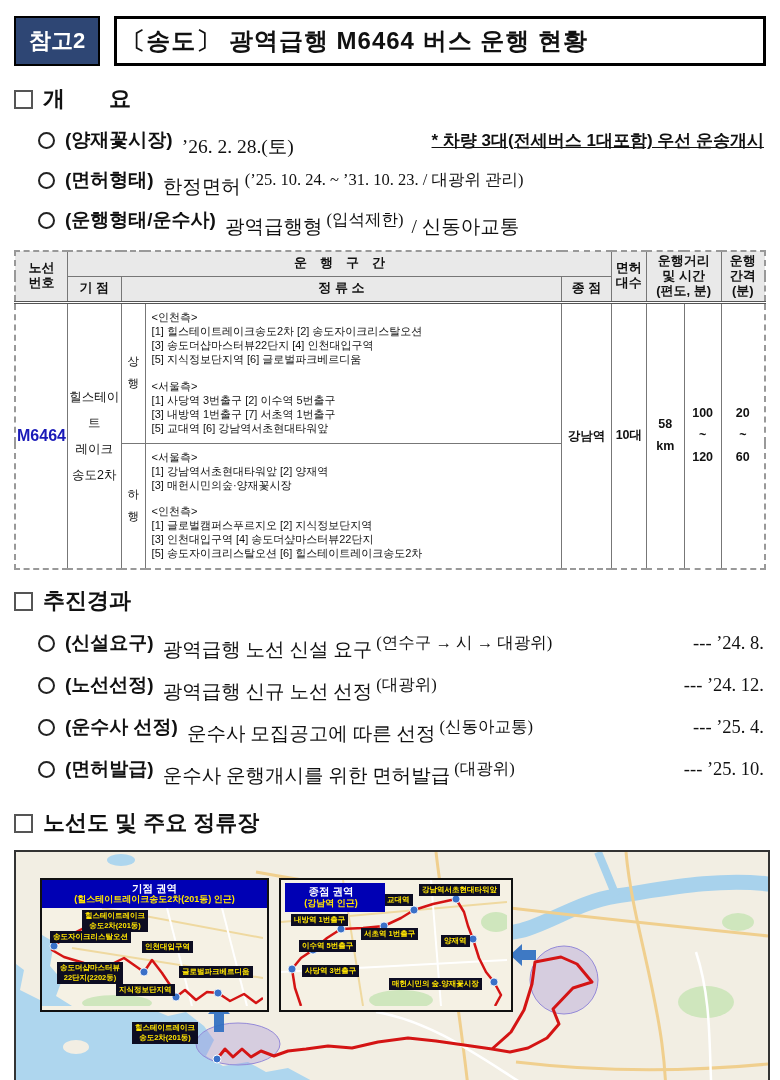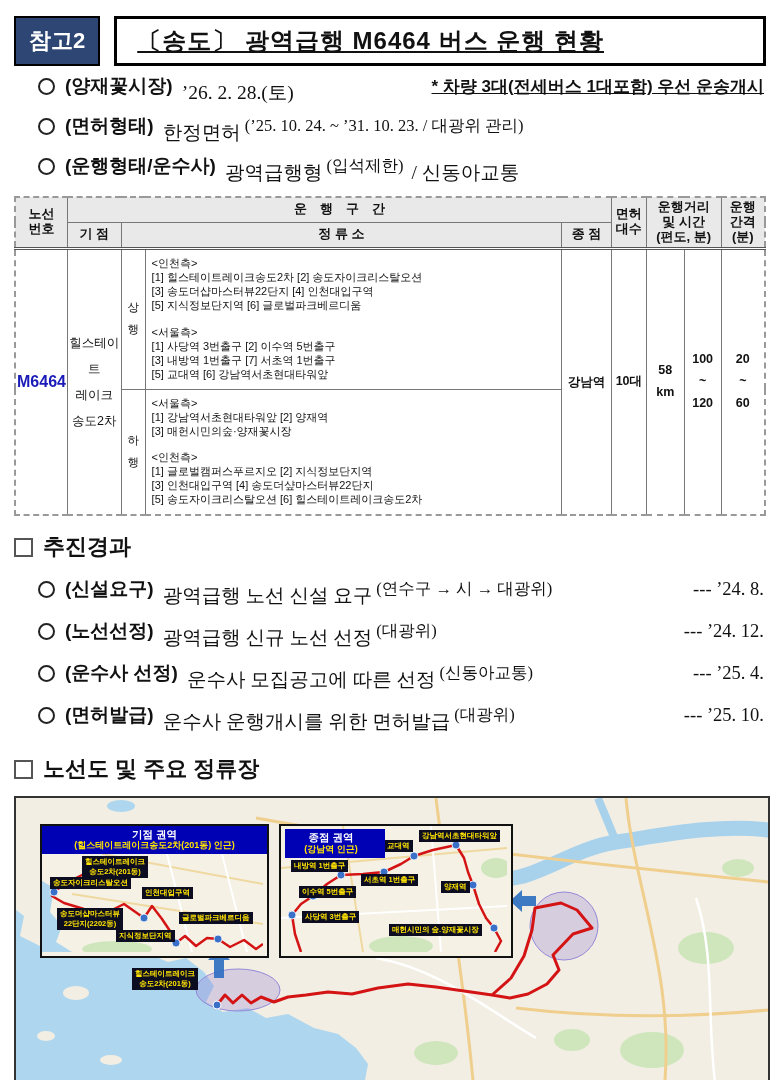--- a/index.html
+++ b/index.html
@@ -4,21 +4,21 @@
 <style>
   html,body{margin:0;padding:0;background:#fff;width:780px;height:1080px;overflow:hidden;}
   body{font-family:"Liberation Sans",sans-serif;color:#111;}
   .page{padding:16px 14px 0 14px;}
 
   
   .hdr{display:flex;align-items:stretch;gap:14px;}
   .badge{background:#2e4674;color:#fff;border:2px solid #000;font-weight:bold;
          font-size:22px;padding:6px 13px;display:flex;align-items:center;}
   .title-box{flex:1;border:3px solid #000;font-weight:bold;font-size:24px;
-         letter-spacing:1px;padding:6px 20px;display:flex;align-items:center;text-decoration:underline;}
+         letter-spacing:1px;padding:6px 4px;display:flex;align-items:center;}
 
   
   .sect{display:flex;align-items:center;font-weight:bold;font-size:22px;margin:18px 0 6px 0;}
   .sq{width:15px;height:15px;border:2px solid #555;margin-right:10px;flex:none;}
 
   
   .bullet{display:flex;align-items:center;margin-left:24px;height:40px;font-size:19px;}
   .b-o{width:13px;height:13px;border:2px solid #222;border-radius:50%;margin-right:10px;flex:none;}
   .b-lbl{font-weight:bold;font-size:19px;margin-right:9px;white-space:nowrap;}
   .b-val{font-family:"Liberation Serif",serif;font-size:19.5px;white-space:nowrap;margin-top:12px;}
@@ -62,20 +62,24 @@
 </head>
 <body>
 
 <div class="page">
 
   <div class="hdr">
     <div class="badge">참고2</div>
     <div class="title-box">〔송도〕 광역급행 M6464 버스 운행 현황</div>
   </div>
 
+  <div class="sect">
+    <span class="sq"></span>
+    <span>개　　요</span>
+  </div>
 
   <div class="bullet">
     <span class="b-o"></span>
     <span class="b-lbl">(양재꽃시장)</span>
     <span class="b-val">’26. 2. 28.(토)</span>
     <span class="b-note">* 차량 3대(전세버스 1대포함) 우선 운송개시</span>
   </div>
   <div class="bullet">
     <span class="b-o"></span>
     <span class="b-lbl">(면허형태)</span>

